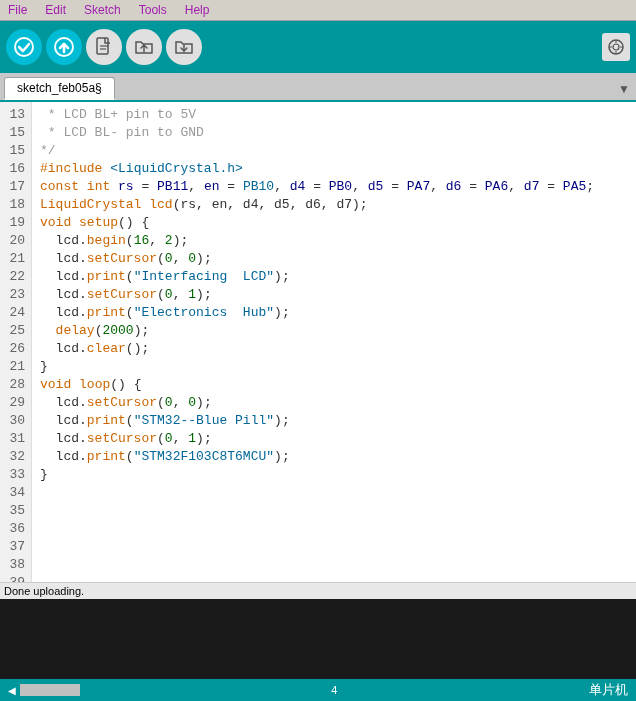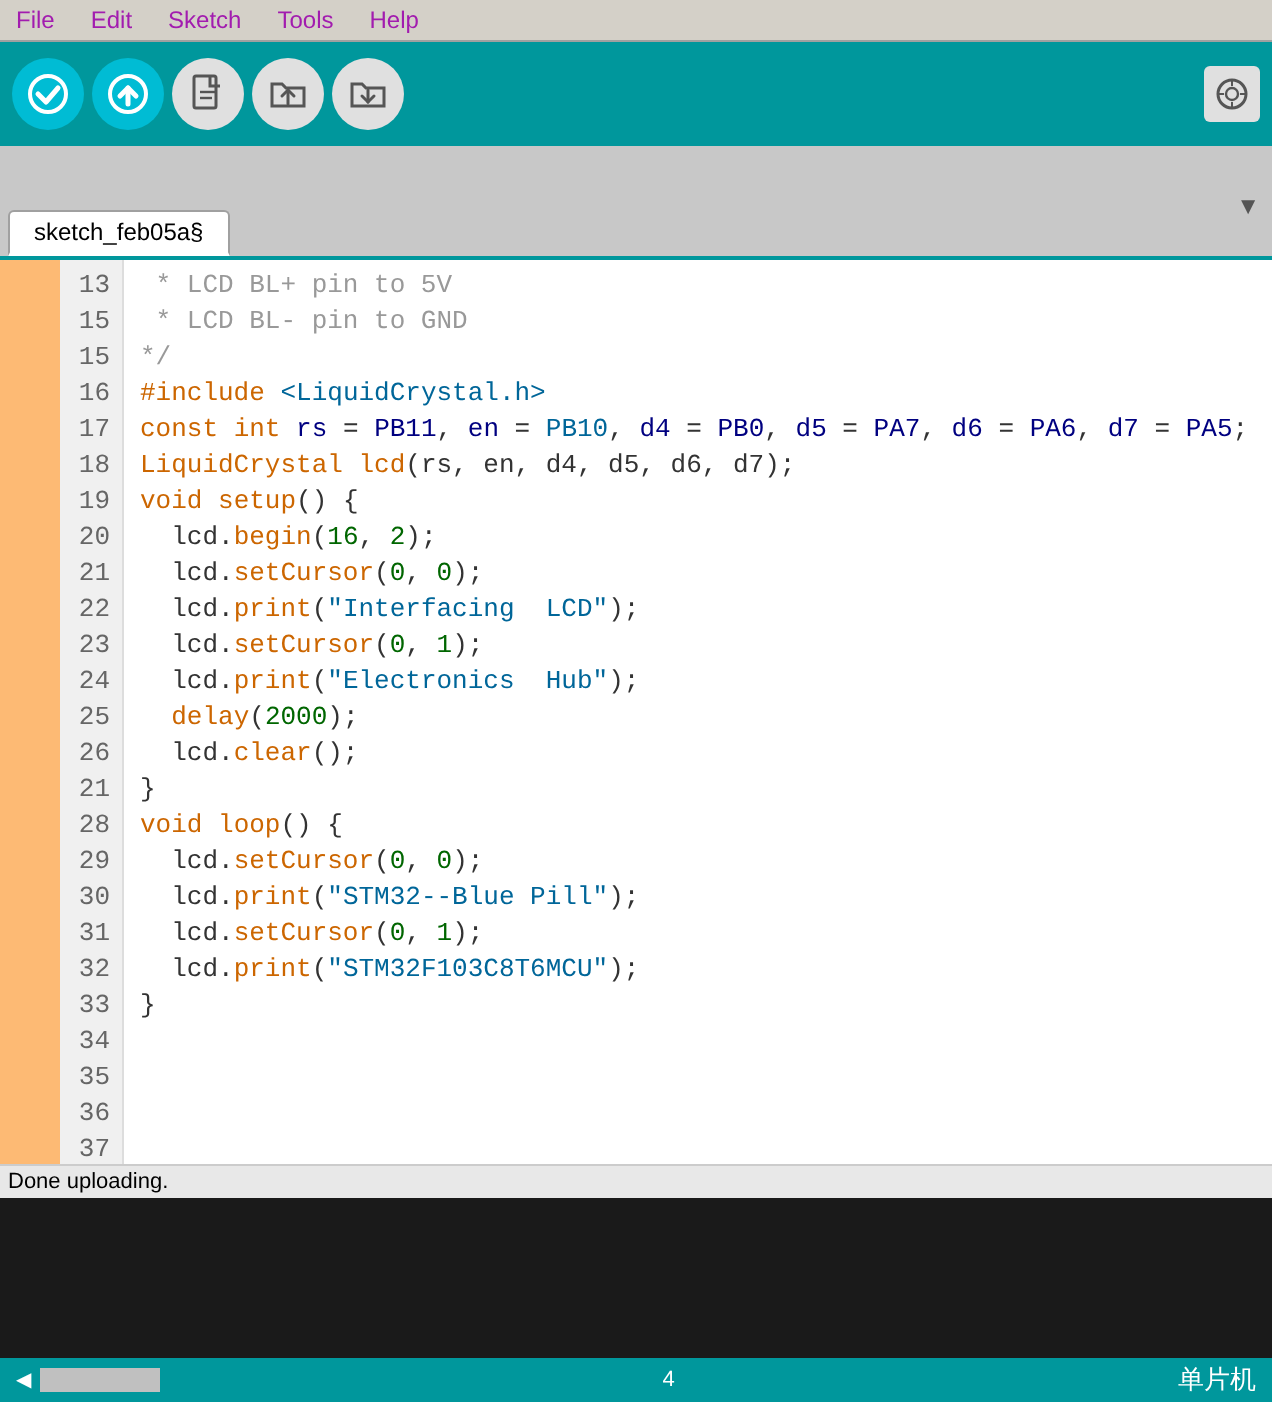--- a/index.html
+++ b/index.html
@@ -79,45 +79,43 @@
     .tab {
       background: #e8e8e8;
       border: 1px solid #a0a0a0;
       border-bottom: none;
       padding: 3px 12px;
       font-family: Arial, sans-serif;
       font-size: 12px;
       cursor: pointer;
       margin-left: 4px;
       border-radius: 3px 3px 0 0;
-      margin-top: 28px;
     }
     .tab.active {
       background: #ffffff;
       border-bottom: 2px solid #ffffff;
     }
     .tab-right-arrow {
       margin-left: auto;
       background: #c8c8c8;
       border: none;
       padding: 0 6px;
       cursor: pointer;
       font-size: 12px;
       color: #555;
     }
 
     
     #editor-container {
       flex: 1;
       display: flex;
       flex-direction: column;
-      background: #fdba74;
+      background: #f97316;
       overflow: hidden;
       min-height: 0;
-      padding-left: 30px;
     }
 
     #code-area {
       flex: 1;
       display: flex;
       overflow: hidden;
       font-family: 'Courier New', Courier, monospace;
       font-size: 13px;
     }
 

